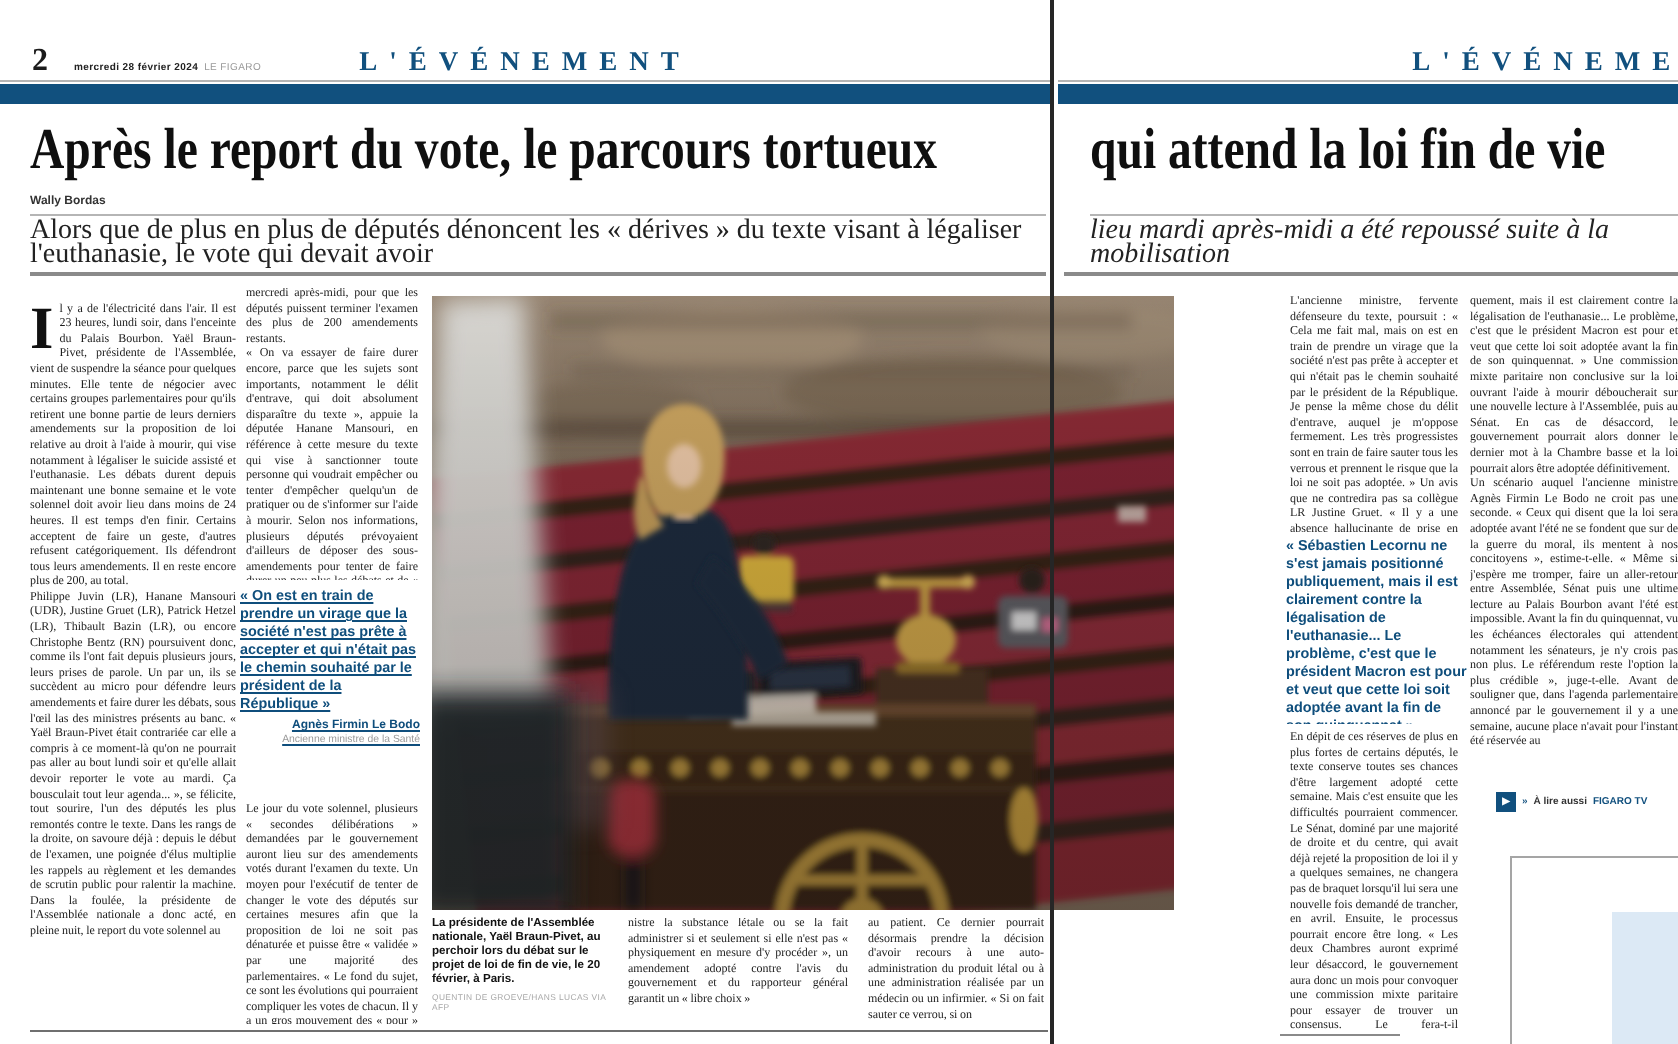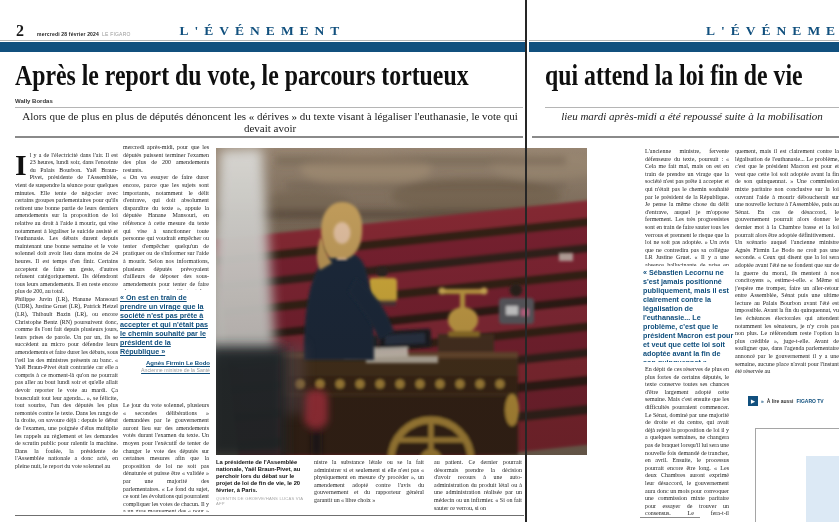--- a/index.html
+++ b/index.html
@@ -11,21 +11,21 @@
   .dateline{left:37px;top:31px;font-family:"Liberation Sans",sans-serif;font-size:5px;font-weight:bold;color:#222;letter-spacing:.2px;}
   .dateline .paper{color:#9a9a9a;font-weight:normal;margin-left:3px;}
   .masthead{top:23px;font-size:13.5px;font-weight:bold;letter-spacing:6px;color:#11507e;text-align:center;}
   .m-left{left:0;width:525px;}
   .m-right{left:529px;width:520px;}
   .thinrule{height:1px;background:#b5b5b5;}
   .banner{top:42px;height:10px;background:#11507e;}
   
   .headline{font-size:29px;line-height:31px;font-weight:bold;color:#0f0f0f;transform:scaleX(.82);transform-origin:left top;white-space:nowrap;}
   .byline{font-family:"Liberation Sans",sans-serif;font-size:6px;font-weight:bold;color:#333;}
-  .standfirst{font-size:11px;line-height:12px;color:#222;text-align:center;}
+  .standfirst{font-size:14px;line-height:12px;color:#222;}
   .heavyrule{height:2px;background:#8a8a8a;}
   
   .col{font-size:6px;line-height:7.6px;text-align:justify;white-space:pre-line;overflow:hidden;color:#1c1c1c;word-spacing:-.2px;}
   .dropcap{float:left;font-size:30px;line-height:25px;padding:0 3px 0 0;font-weight:bold;color:#111;}
   .pq{font-family:"Liberation Sans",sans-serif;color:#0f4e7c;overflow:hidden;}
   .pq .pq-text{font-size:7.2px;line-height:9px;font-weight:bold;}
   .pq .pq-author{font-size:6px;font-weight:bold;text-align:right;margin-top:4px;}
   .pq .pq-role{font-size:5.2px;color:#9a9a9a;text-align:right;margin-top:1px;font-weight:normal;}
   
   .caption{font-family:"Liberation Sans",sans-serif;}

